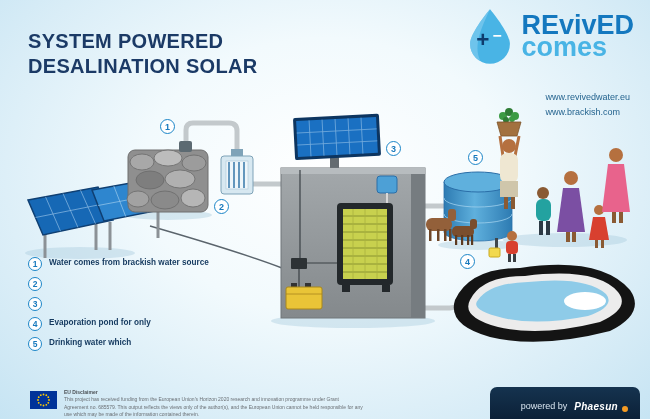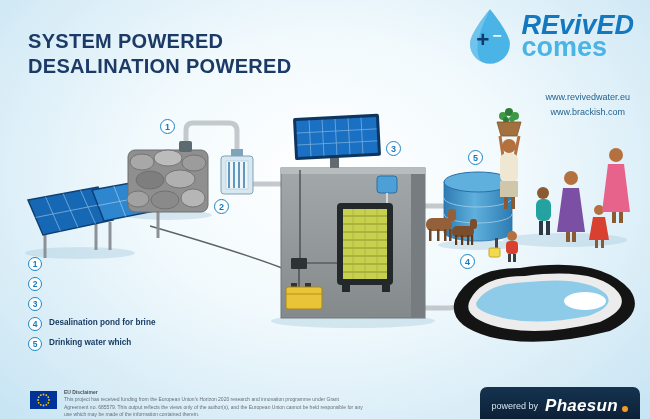--- a/index.html
+++ b/index.html
@@ -5,23 +5,23 @@
   html,body{margin:0;padding:0;background:#dfe7ec;}
   .poster{
     position:relative;width:650px;height:419px;overflow:hidden;
     font-family:"Liberation Sans",sans-serif;
     background:radial-gradient(ellipse at 50% 42%, #ffffff 0%, #f2fafd 40%, #d9edf7 75%, #c6e4f3 100%);
   }
   .title{position:absolute;left:28px;top:16px;font-size:20px;font-weight:bold;
     color:#1b3a66;line-height:1.22;letter-spacing:.3px;z-index:5;}
   .logo{position:absolute;top:6px;right:16px;display:flex;align-items:center;gap:5px;z-index:5;}
   .logo-name{line-height:.92;text-align:left;}
-  .logo-name .l1{font-size:27px;font-weight:bold;color:#1478bf;display:block;font-style:italic;}
+  .logo-name .l1{font-size:27px;font-weight:bold;color:#1478bf;display:block;}
   .logo-name .l2{font-size:27px;font-weight:bold;color:#49b4e5;display:block;margin-top:-3px;}
-  .links{position:absolute;right:20px;top:90px;text-align:center;font-size:9px;
+  .links{position:absolute;right:20px;top:90px;text-align:left;font-size:9px;
     color:#25648f;line-height:1.7;z-index:5;margin-left:28px;}
   .links div{cursor:pointer;}
   .scene{position:absolute;left:0;top:0;z-index:1;}
   .marker{
     position:absolute;width:15px;height:15px;border-radius:50%;
     background:#ffffff;border:1.6px solid #1c86c8;color:#1779bd;
     font-size:9px;font-weight:bold;display:flex;align-items:center;justify-content:center;
     z-index:4;box-sizing:border-box;
   }
   .legend{position:absolute;left:28px;top:257px;width:182px;display:flex;
@@ -32,21 +32,21 @@
     display:flex;align-items:center;justify-content:center;box-sizing:border-box;}
   .legend-text{font-size:8.2px;font-weight:bold;color:#14395f;line-height:1.32;padding-top:1px;}
   .eu-flag{position:absolute;left:30px;top:391px;z-index:5;}
   .disclaimer{position:absolute;left:64px;top:389px;width:300px;font-size:5px;
     color:#6a6f74;line-height:1.45;z-index:5;}
   .disclaimer .dtitle{display:block;font-weight:bold;color:#4a4f54;}
   .powered{position:absolute;right:10px;top:387px;height:38px;min-width:150px;
     background:linear-gradient(#15334f,#0a1d33);border-radius:7px;display:flex;
     align-items:center;justify-content:flex-end;gap:7px;padding:0 12px;z-index:5;box-sizing:border-box;}
   .powered .plabel{color:#d7e4ef;font-size:9px;}
-  .powered .brand{color:#ffffff;font-size:17px;font-weight:bold;font-style:italic;letter-spacing:.3px;}
+  .powered .brand{color:#ffffff;font-size:10px;font-weight:bold;font-style:italic;letter-spacing:.3px;}
   .powered .sun-dot{width:6px;height:6px;border-radius:50%;background:#f59a23;margin-left:-3px;margin-top:6px;}
 </style>
 </head>
 <body>
 
 <div class="poster">
 
   <svg class="scene" width="650" height="419" viewBox="0 0 650 419">
     <defs>
       <linearGradient id="tankGrad" x1="0" y1="0" x2="1" y2="0">
@@ -253,21 +253,21 @@
         <circle cx="616" cy="155" r="7" fill="#b5703f"></circle>
         <polygon points="608,164 624,164 630,212 602,212" fill="#e8638c"></polygon>
         <rect x="612" y="212" width="4" height="11" fill="#8a5a33"></rect>
         <rect x="619" y="212" width="4" height="11" fill="#8a5a33"></rect>
       </g>
     </g>
   </svg>
 
   <h1 class="title">
     <span>SYSTEM POWERED</span><br>
-    <span>DESALINATION POWERED</span>
+    <span>DESALINATION SOLAR</span>
   </h1>
 
   <div class="logo">
     <svg width="52" height="60" viewBox="0 0 60 68">
       <path d="M30,3 C30,3 7,30 7,43 a23,23 0 1 0 46,0 C53,30 30,3 30,3 Z" fill="#49b4e5"></path>
       <path d="M30,3 C30,3 7,30 7,43 a23,23 0 0 0 12,20 C12,48 16,32 30,3 Z" fill="#7fcbef" opacity="0.7"></path>
       <text x="14" y="47" font-size="26" font-weight="bold" fill="#0e3c6e">+</text>
       <text x="33" y="40" font-size="18" font-weight="bold" fill="#ffffff">−</text>
     </svg>
     <div class="logo-name">
@@ -293,30 +293,31 @@
   <div class="marker" style="left:460px;top:254px">
       <span>4</span>
     </div>
   <div class="marker" style="left:468px;top:150px">
       <span>5</span>
     </div>
 
   <div class="legend">
     <div class="legend-item">
       <div class="legend-badge">1</div>
+      <div class="legend-text">Water comes from brackish water source</div>
     </div>
     <div class="legend-item">
       <div class="legend-badge">2</div>
     </div>
     <div class="legend-item">
       <div class="legend-badge">3</div>
     </div>
     <div class="legend-item">
       <div class="legend-badge">4</div>
-      <div class="legend-text">Desalination pond for brine</div>
+      <div class="legend-text">Evaporation pond for only</div>
     </div>
     <div class="legend-item">
       <div class="legend-badge">5</div>
       <div class="legend-text">Drinking water which</div>
     </div>
   </div>
 
   <svg class="eu-flag" width="27" height="18" viewBox="0 0 27 18">
     <rect width="27" height="18" fill="#003399"></rect>
     <g fill="#ffcc00">

